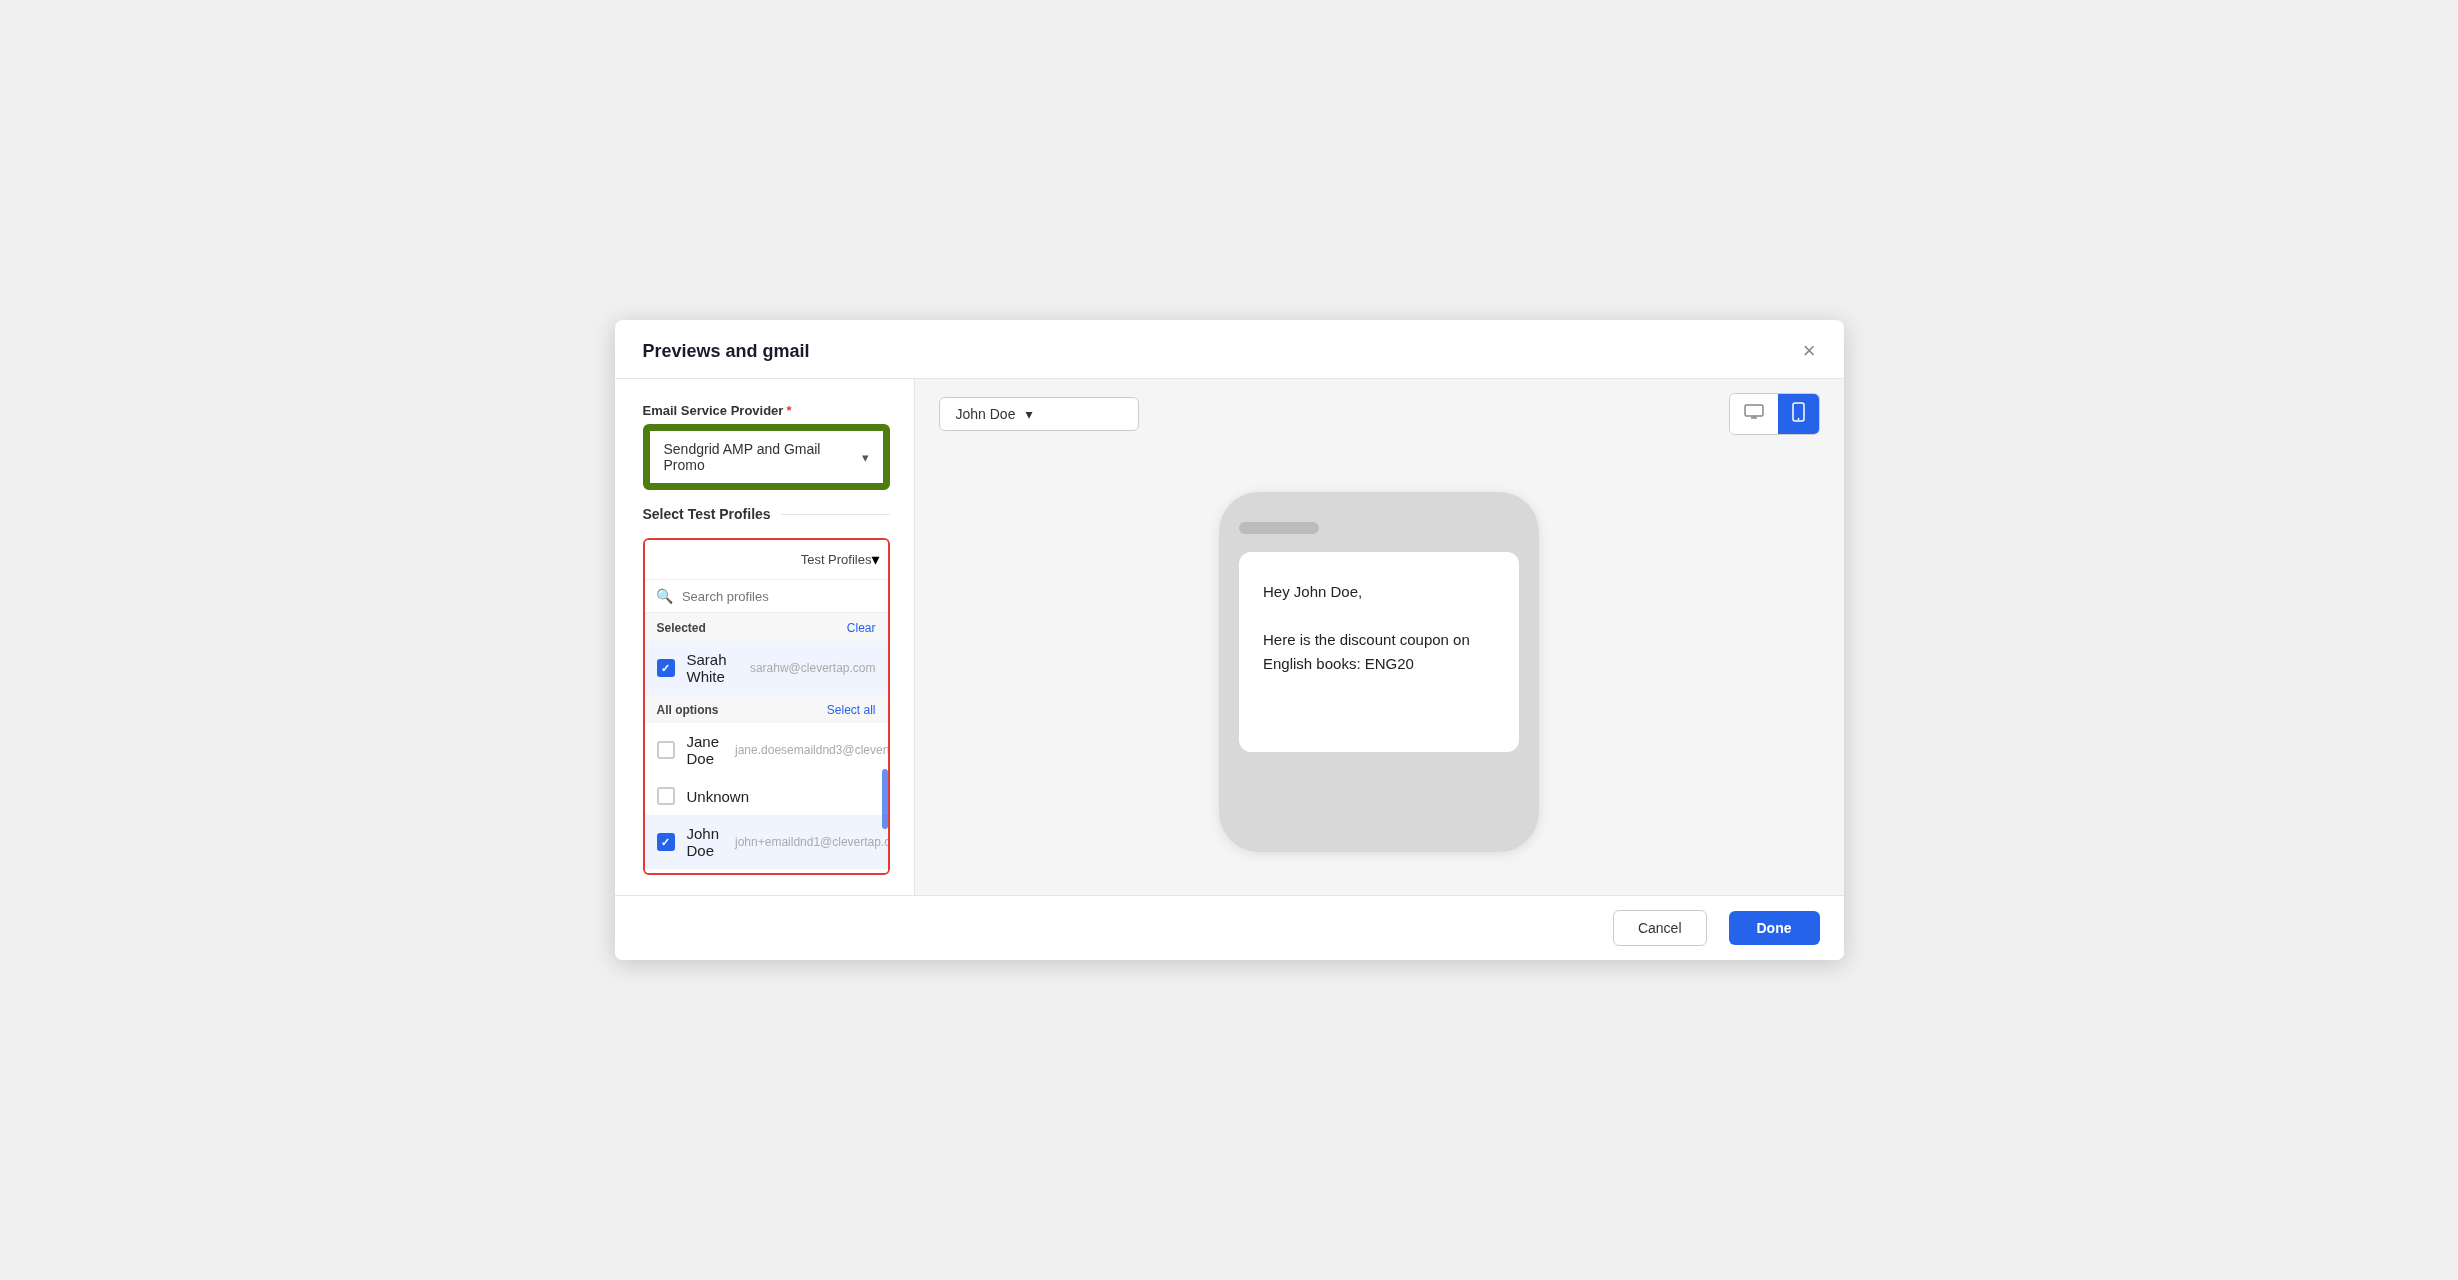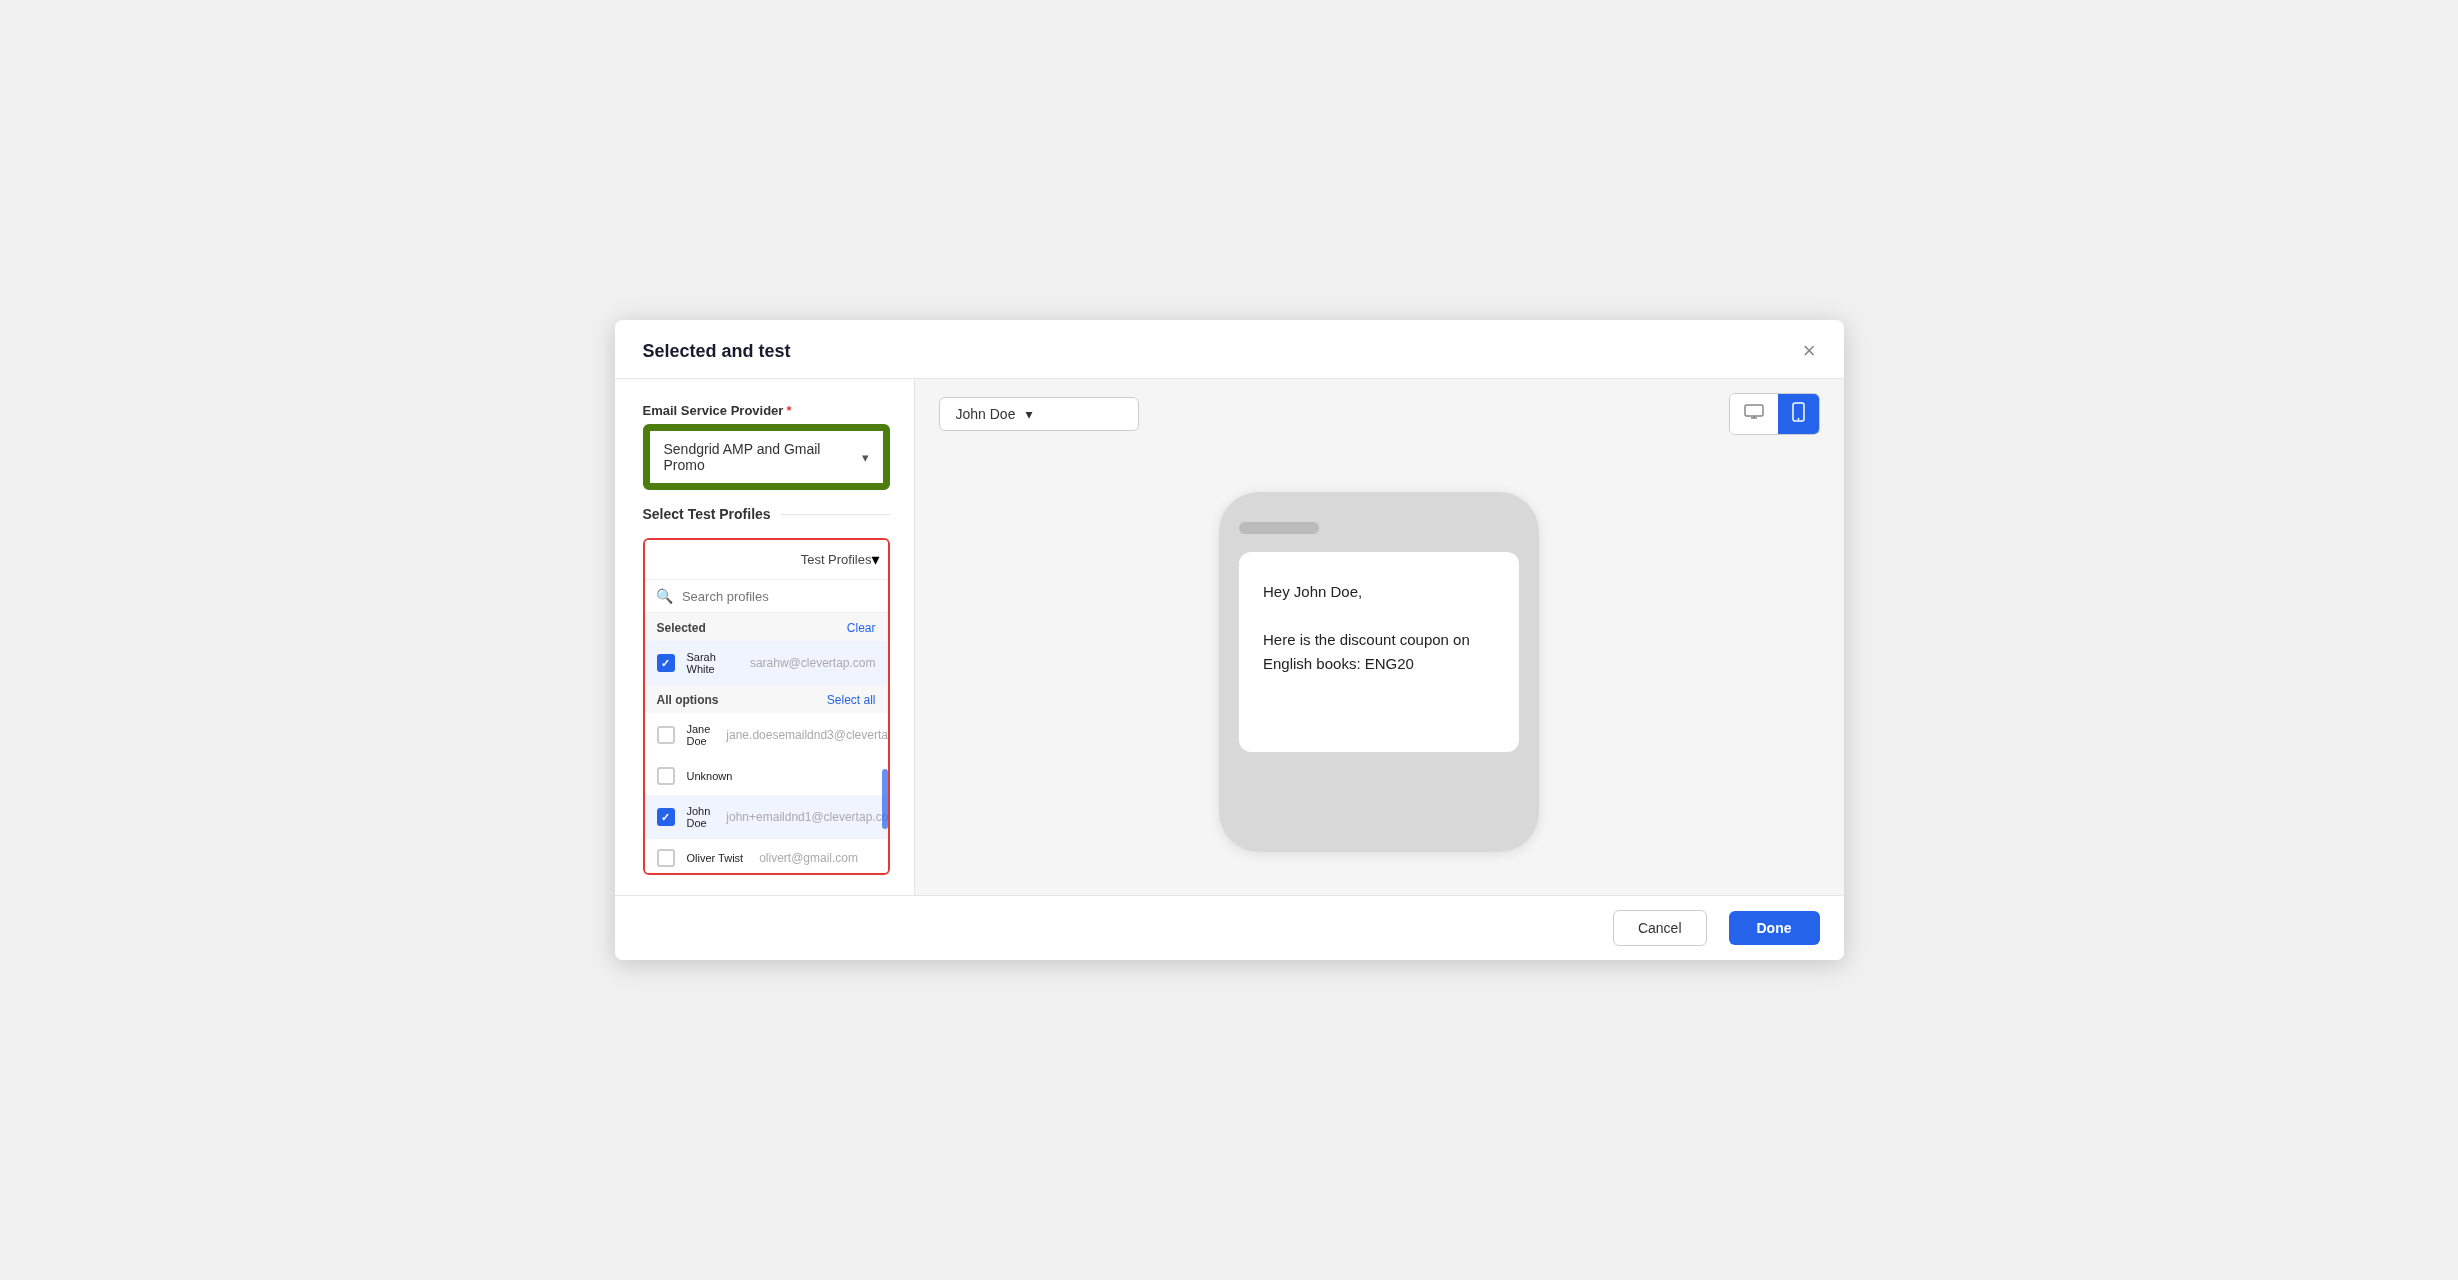--- a/index.html
+++ b/index.html
@@ -26,21 +26,21 @@
     .search-icon { color: #aaa; font-size: 14px; }
     .search-input { border: none; outline: none; font-size: 13px; color: #555; width: 100%; background: transparent; }
     .section-header { display: flex; align-items: center; justify-content: space-between; padding: 8px 12px 6px 12px; background: #f7f7f7; }
     .section-header-label { font-size: 12px; font-weight: 600; color: #444; }
     .section-header-action { font-size: 12px; color: #2563eb; cursor: pointer; font-weight: 500; }
     .profile-item { display: flex; align-items: center; padding: 10px 12px; gap: 12px; cursor: pointer; background: #fff; }
     .profile-item.checked-bg { background: #f0f4ff; }
     .checkbox { width: 18px; height: 18px; border-radius: 3px; border: 2px solid #ccc; display: flex; align-items: center; justify-content: center; flex-shrink: 0; }
     .checkbox.checked { background: #2563eb; border-color: #2563eb; }
     .checkbox.checked::after { content: '✓'; color: #fff; font-size: 11px; font-weight: 700; }
-    .profile-name { font-size: 11px; color: #222; font-weight: 500; }
+    .profile-name { font-size: 15px; color: #222; font-weight: 500; }
     .profile-email { font-size: 12px; color: #aaa; margin-left: 4px; }
     .right-panel { flex: 1; background: #f5f5f5; display: flex; flex-direction: column; overflow: hidden; }
     .preview-toolbar { display: flex; align-items: center; justify-content: space-between; padding: 14px 24px; background: #f5f5f5; }
     .profile-select { display: flex; align-items: center; border: 1px solid #ccc; border-radius: 6px; background: #fff; padding: 8px 16px; font-size: 14px; color: #333; gap: 10px; min-width: 200px; cursor: pointer; }
     .view-toggle { display: flex; border: 1px solid #ccc; border-radius: 6px; overflow: hidden; background: #fff; }
     .view-btn { border: none; background: #fff; padding: 8px 14px; cursor: pointer; color: #888; font-size: 16px; }
     .view-btn.active { background: #2563eb; color: #fff; }
     .preview-content { flex: 1; display: flex; justify-content: center; align-items: center; padding: 20px; }
     .phone-mockup { background: #d8d8d8; border-radius: 40px; padding: 30px 20px; width: 320px; min-height: 360px; display: flex; flex-direction: column; align-items: flex-start; box-shadow: 0 2px 12px rgba(0,0,0,0.1); }
     .phone-notch { width: 80px; height: 12px; background: #bbb; border-radius: 6px; margin-bottom: 18px; }
@@ -51,21 +51,21 @@
     .btn-done { border: none; background: #2563eb; color: #fff; border-radius: 6px; padding: 9px 28px; font-size: 14px; cursor: pointer; font-weight: 700; }
     .scrollbar-thumb { position: absolute; right: 0; top: 60%; width: 6px; height: 60px; background: #2563eb; border-radius: 3px; opacity: 0.7; }
     .profiles-list-wrapper { position: relative; max-height: 260px; overflow: hidden; }
   </style>
 </head>
 <body>
 
 <div class="modal">
 
   <div class="modal-header">
-    <span class="modal-title">Selected and test</span>
+    <span class="modal-title">Previews and gmail</span>
     <button class="close-btn">×</button>
   </div>
 
 
   <div class="modal-body">
 
     <div class="left-panel">
 
       <div>
         <div class="field-label">

